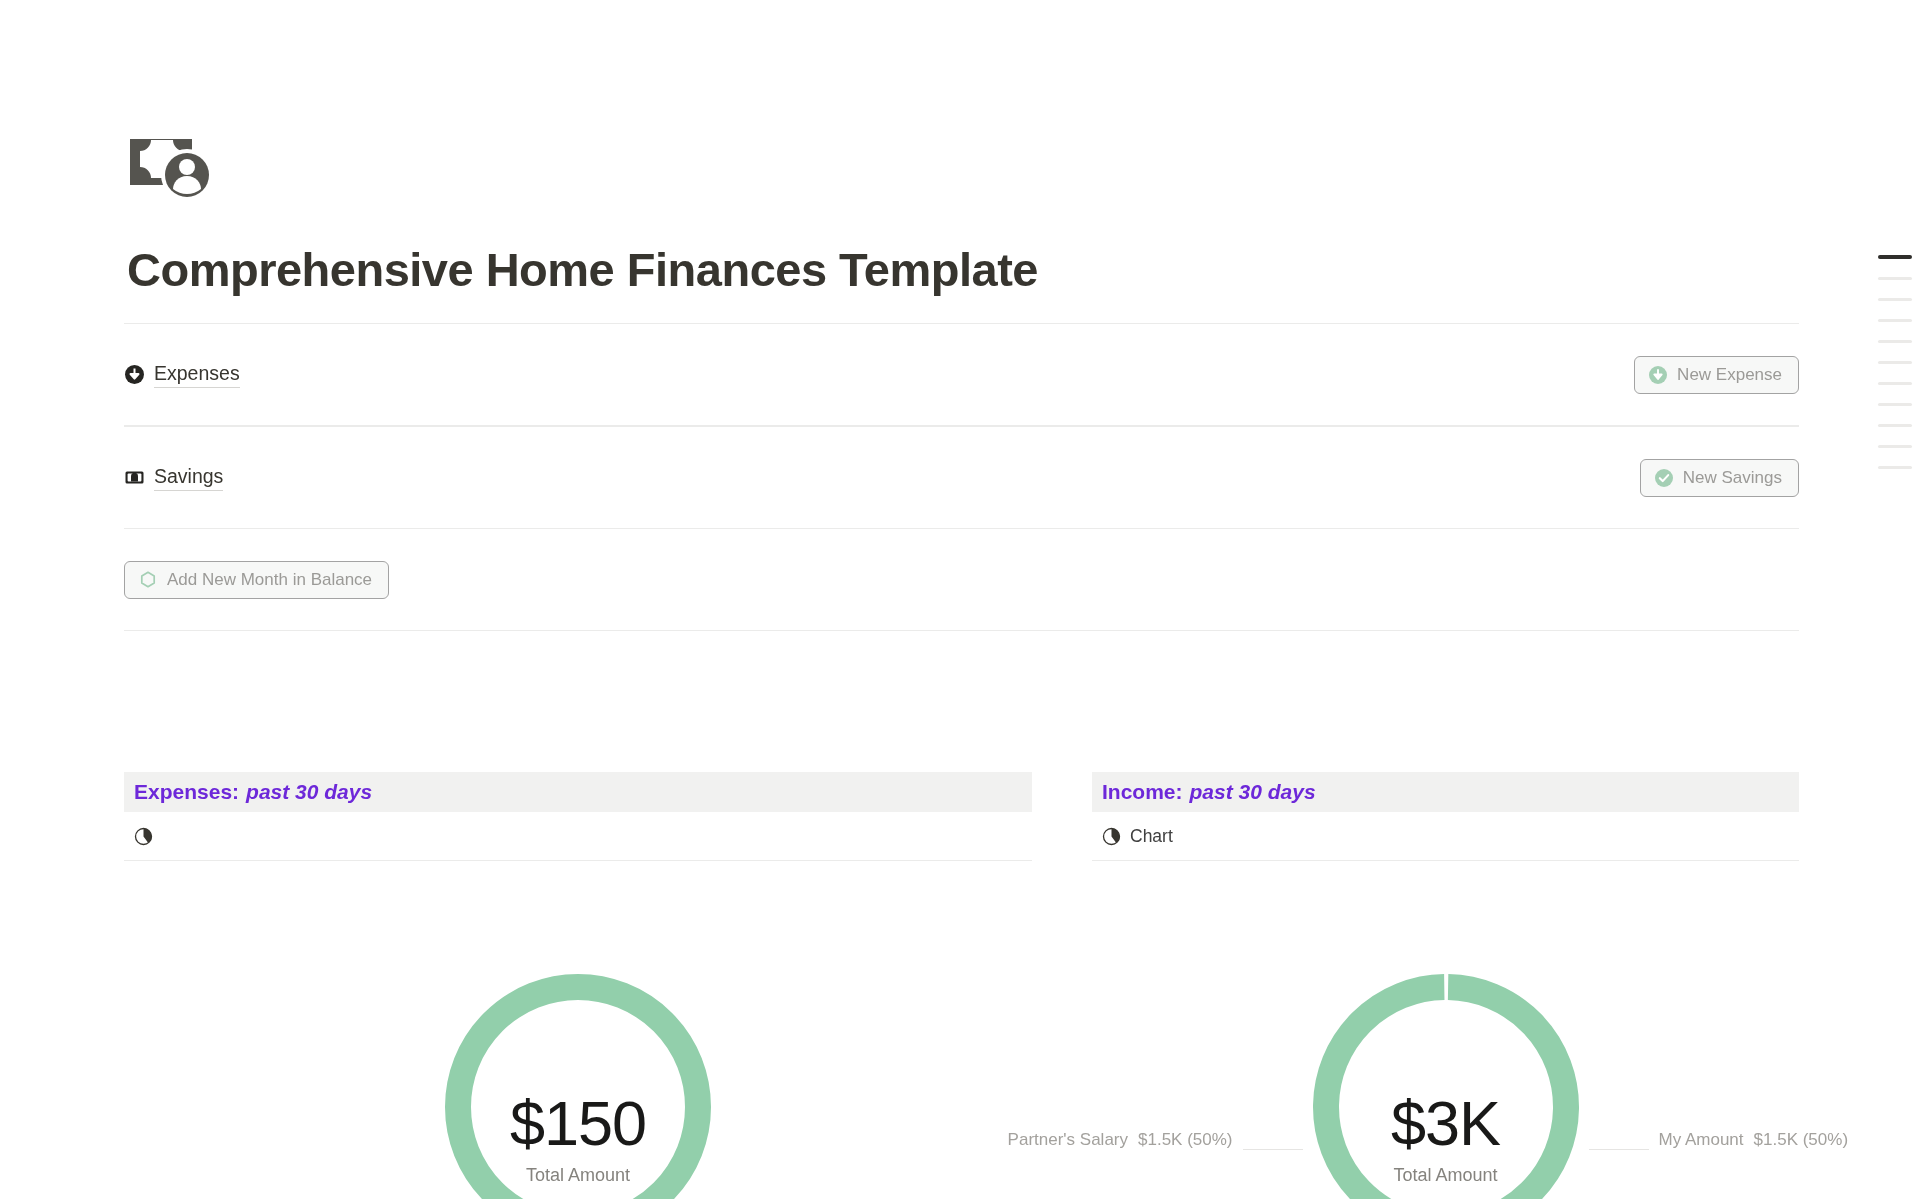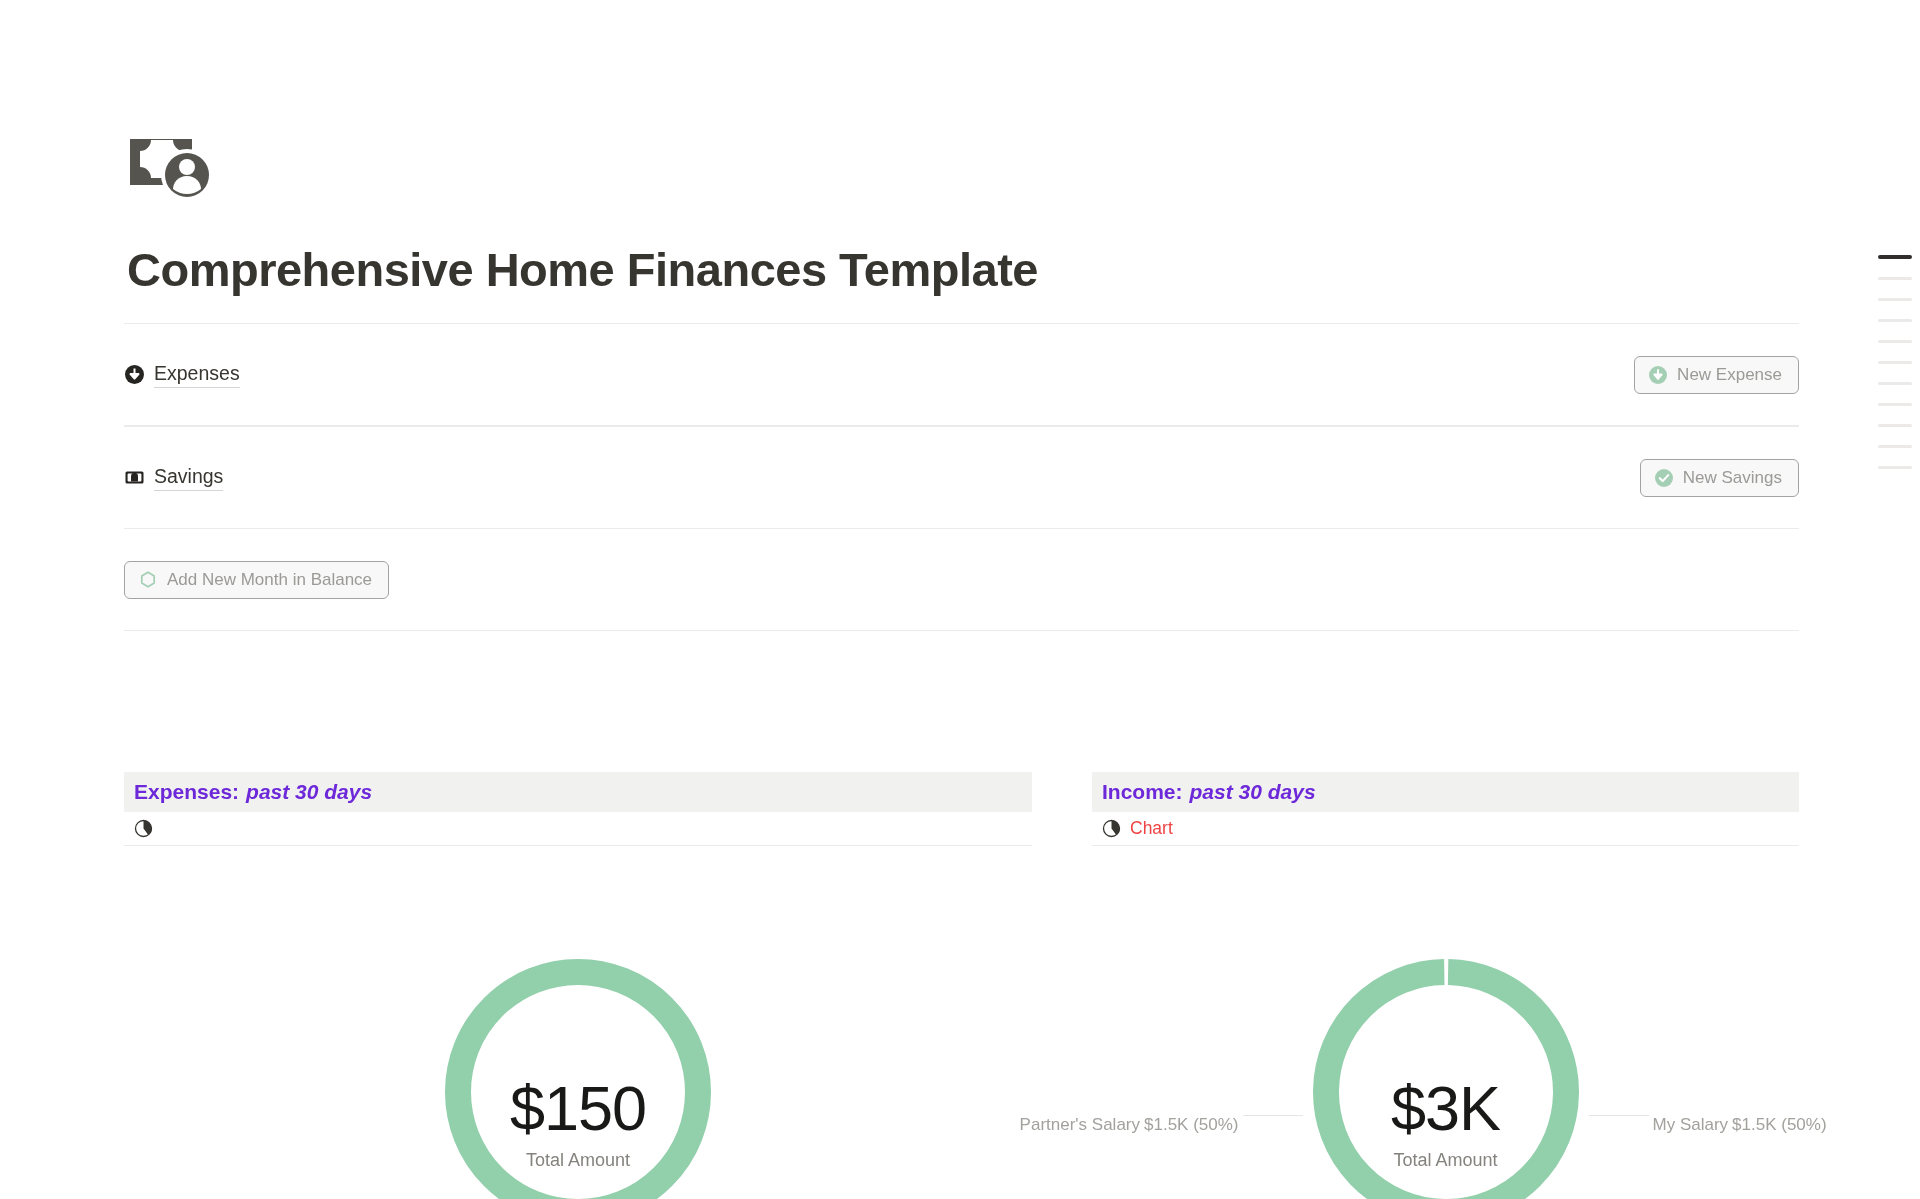--- a/index.html
+++ b/index.html
@@ -107,28 +107,28 @@
     display: flex;
     align-items: center;
     padding: 0 10px;
     font-size: 21px;
     color: #6d28d9;
   }
   .sec-head b { font-weight: 700; }
   .sec-head i { font-weight: 700; font-style: italic; margin-left: 7px; }
 
   .sub-row {
-    height: 34px;
+    height: 49px;
     display: flex;
     align-items: center;
     gap: 9px;
     padding: 8px 10px;
     border-bottom: 1px solid #ebebea;
     font-size: 17.5px;
-    color: #ef4444;
+    color: #404040;
     cursor: pointer;
   }
   .sub-row .chartico { width: 19px; height: 19px; flex: 0 0 19px; display:block; }
 
   
   .donut-wrap {
     position: relative;
     height: 330px;
     margin-top: 103px;
   }
@@ -158,25 +158,25 @@
   }
   .donut-caption {
     font-size: 18px;
     color: #85837e;
     margin-top: 10px;
   }
 
   .leader {
     position: absolute;
     display: flex;
-    align-items: flex-start;
+    align-items: flex-end;
     font-size: 17px;
     color: #a3a19d;
     white-space: nowrap;
-    gap: 4px;
+    gap: 10px;
   }
   .leader .line { display: block; width: 60px; height: 1px; background: #e6e5e3; }
   .leader .amt { color: #a3a19d; }
   .leader.left { right: 50%; margin-right: 143px; top: 166px; }
   .leader.right { left: 50%; margin-left: 143px; top: 166px; }
 
   
   .toc {
     position: absolute;
     right: 0px;
@@ -336,21 +336,21 @@
         </div>
 
         <div class="leader left">
           <span>Partner's Salary</span>
           <span class="amt">$1.5K (50%)</span>
           <span class="line"></span>
         </div>
 
         <div class="leader right">
           <span class="line"></span>
-          <span>My Salary</span>
+          <span>My Amount</span>
           <span class="amt">$1.5K (50%)</span>
         </div>
       </div>
     </div>
   </div>
 
   <div class="toc">
     <div class="toc-line active"></div>
     <div class="toc-line"></div>
     <div class="toc-line"></div>

